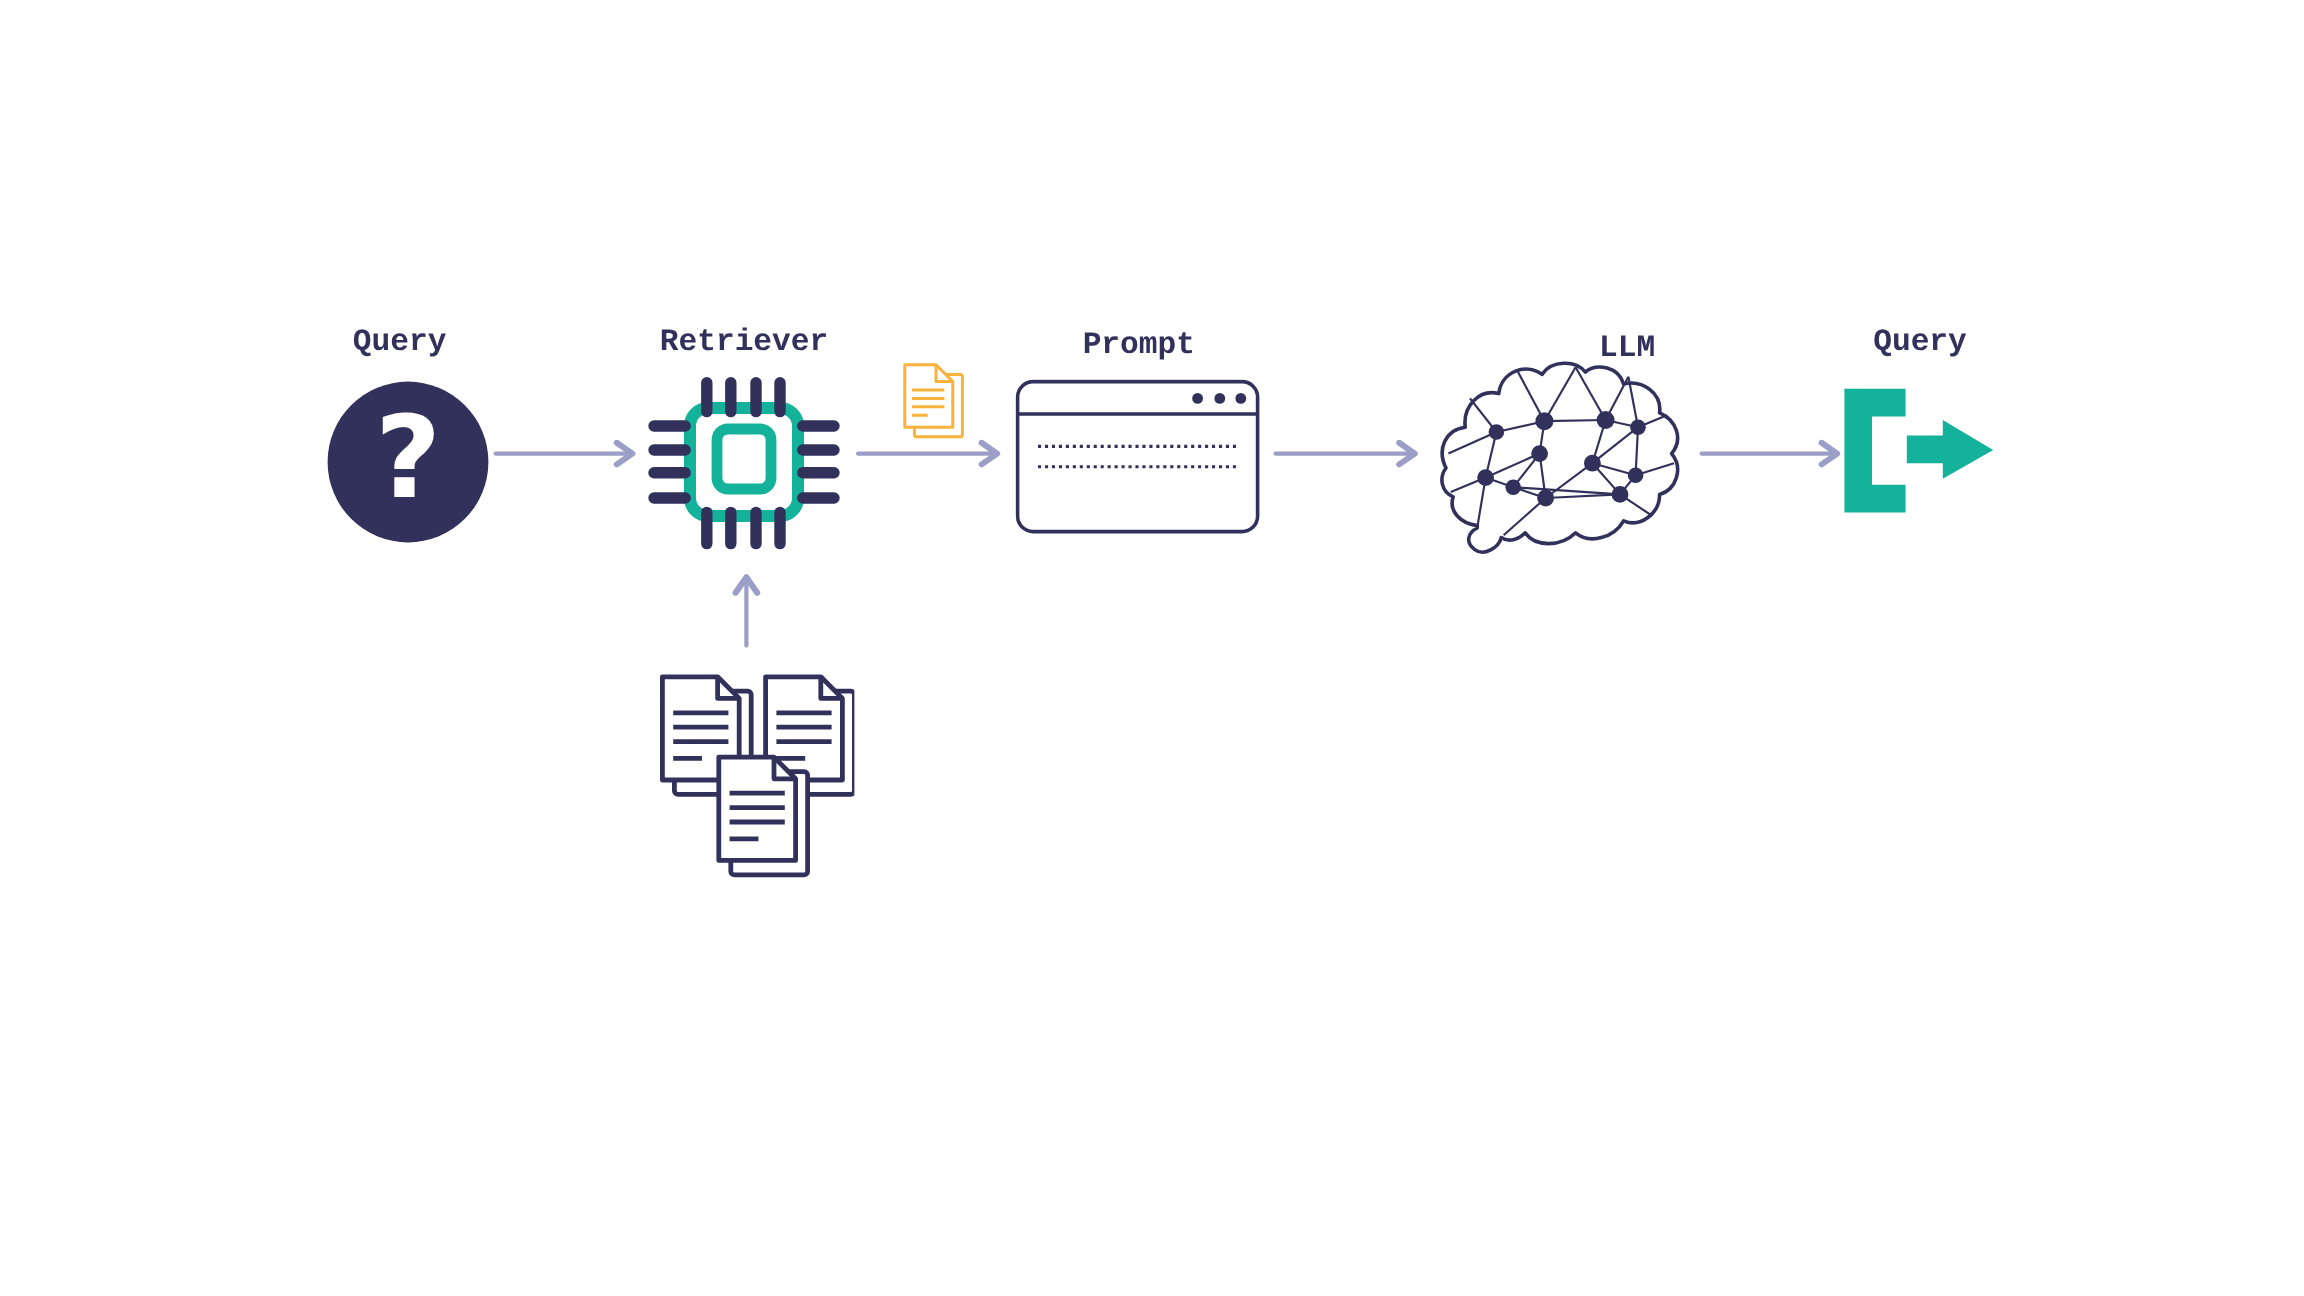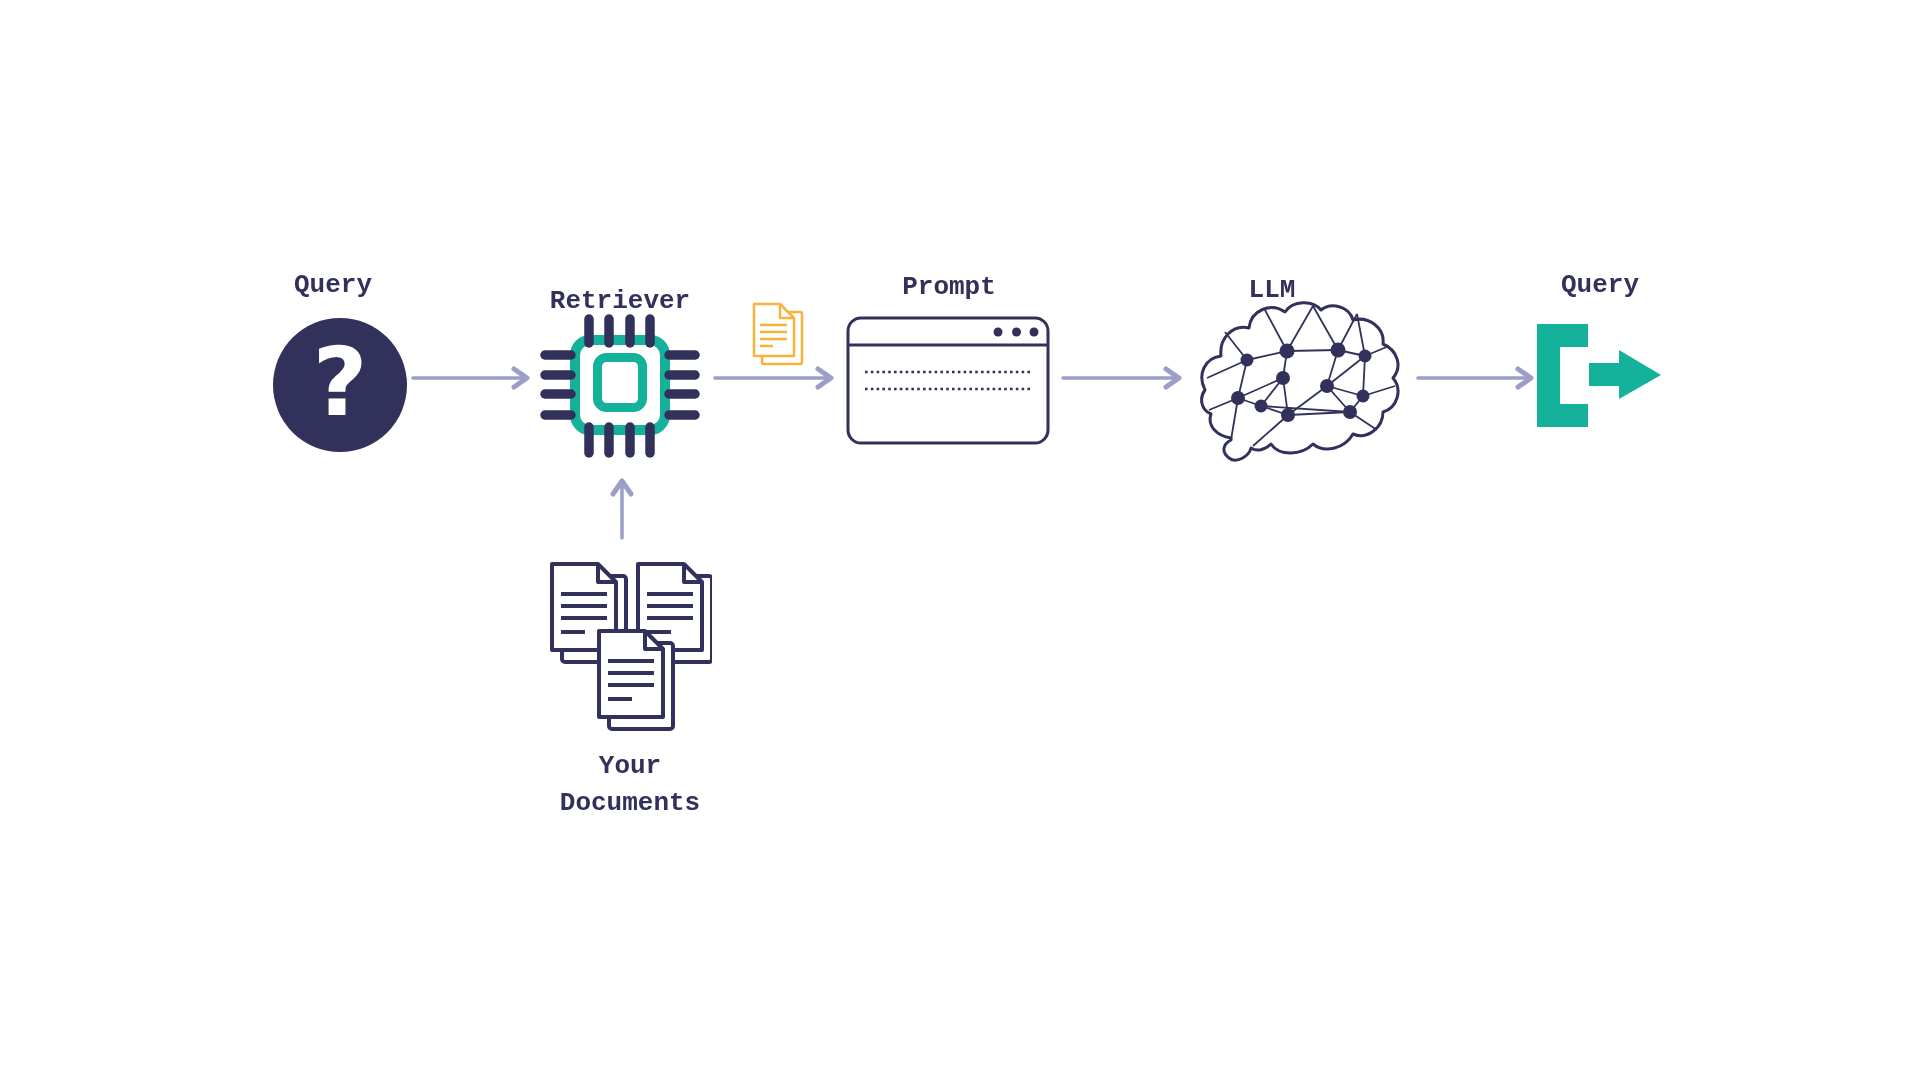--- a/index.html
+++ b/index.html
@@ -45,29 +45,25 @@
   .arrow-line{stroke:var(--arrow);stroke-width:3.5;stroke-linecap:round;}
   .arrow-head{stroke:var(--arrow);stroke-width:5;stroke-linecap:round;stroke-linejoin:round;fill:none;}
   .net{stroke:var(--navy);stroke-width:1.8;}
 </style>
 </head>
 <body>
 
 <div id="canvas">
 
   <div class="label" style="left:223px;top:268px;">Query</div>
-  <div class="label" style="left:510px;top:284px;">Retriever</div>
+  <div class="label" style="left:510px;top:268px;">Retriever</div>
   <div class="label" style="left:839px;top:270px;font-family:Liberation Mono, monospace;">Prompt</div>
-  <div class="label" style="left:1162px;top:273px;">LLM</div>
+  <div class="label" style="left:1246px;top:273px;">LLM</div>
   <div class="label" style="left:1490px;top:268px;">Query</div>
 
-  <div class="label2" style="left:520px;top:748px;">
-    <div>Your</div>
-    <div>Documents</div>
-  </div>
 
   <div class="query-circle">
     <span>?</span>
   </div>
 
   <svg class="abs" style="left:538px;top:312px;" width="164" height="150" viewBox="0 0 164 150">
     <rect class="st fw" x="37" y="28" width="90" height="90" rx="15" stroke-width="10"></rect>
     <rect class="st fw" x="59.5" y="45.5" width="45" height="50" rx="9" stroke-width="9"></rect>
     <g class="sn" stroke-width="9.5" stroke-linecap="round">
       <line x1="51" y1="7" x2="51" y2="31"></line>

